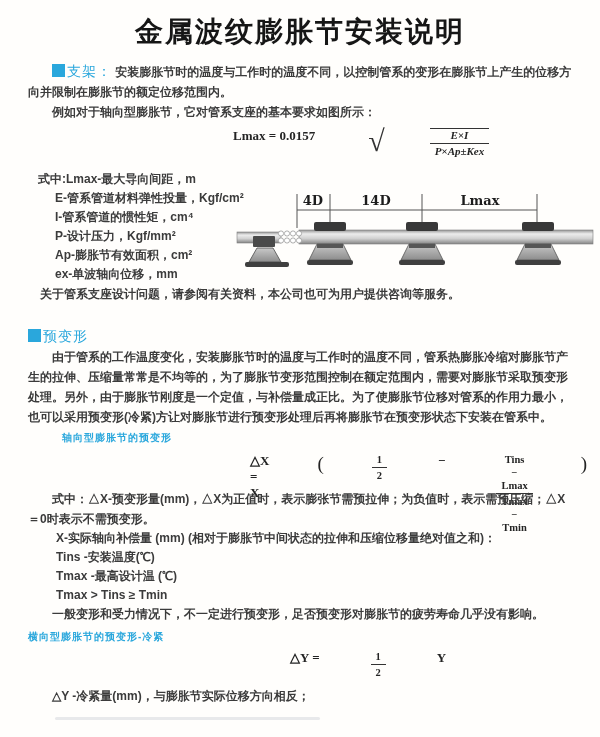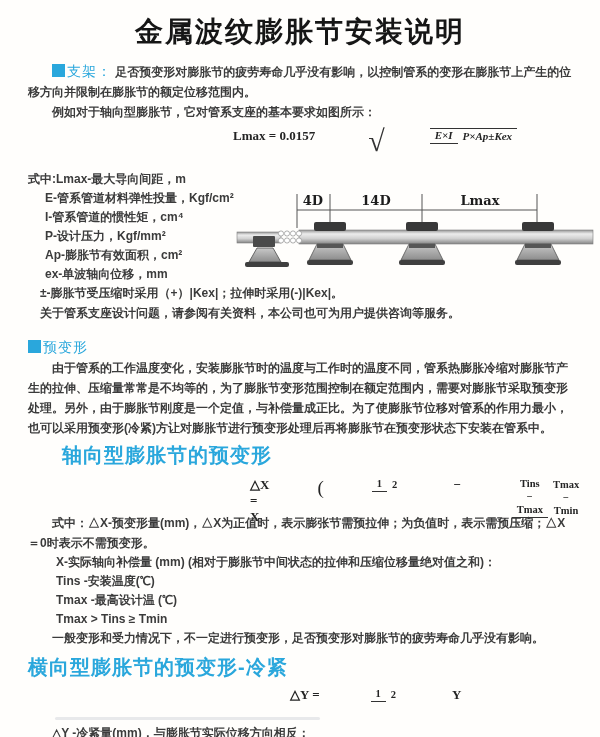--- a/index.html
+++ b/index.html
@@ -17,48 +17,48 @@
   }
   p{margin:0;}
   .body-text{ font-size:12px;line-height:20px;font-weight:600;color:#3b3b3b; }
   .indent{ text-indent:2em; }
   .sec-head{ color:var(--accent);font-size:14px;font-weight:400;letter-spacing:1px; }
   .sq{
     display:inline-block;width:13px;height:13px;background:var(--accent);
     margin-right:2px;vertical-align:-1px;
   }
   .sub-head{
-    color:var(--accent);font-size:20px;font-weight:700;letter-spacing:1px;margin:4px 0 4px;
+    color:var(--accent);font-size:10px;font-weight:700;letter-spacing:1px;margin:4px 0 4px;
   }
   .sub-head.ind{ padding-left:34px; }
 
   
   .formula{
     font-family:Liberation Serif, serif;color:#242424;display:flex;align-items:flex-start;gap:47px;
   }
   .f1{ margin:6px 0 6px 205px;font-size:13px;font-weight:700;height:36px; }
   .rad-sign{ font-size:30px;font-weight:400;line-height:26px;margin:0 -2px 0 6px;color:#333; }
   .frac{
-    display:inline-flex;flex-direction:row;text-align:center;
+    display:inline-flex;flex-direction:column;text-align:center;
     font-size:11px;line-height:13px;vertical-align:middle;
   }
   .frac .num{ padding:0 5px 1px; border-bottom:1px solid #333; }
   .frac .den{ padding:1px 5px 0; }
   .radicand{ border-top:1.5px solid #333; font-style:italic; font-weight:600; }
   .radicand .num{ border-bottom:1px solid #333; }
 
   .f2{ margin:8px 0 6px 222px;font-size:13px;font-weight:700;height:30px; }
   .f2 .paren{ font-size:19px;font-weight:400;margin:0 1px; }
   .f2 .frac{ font-size:10.5px;font-weight:600; }
   .f2 .op{ margin:0 4px; }
   .f3{ margin:6px 0 8px 262px;font-size:13px;font-weight:700;height:28px; }
   .f3 .frac{ font-size:10.5px;font-weight:700;margin:0 4px; }
 
   
-  .defs{ font-size:12px;line-height:19px;font-weight:600;}
+  .defs{ font-size:12px;line-height:19px;font-weight:600;margin-left:10px; }
   .defs .d{ white-space:nowrap; }
   .defs .d.sub{ padding-left:17px; }
   .defs .d.pm{ padding-left:12px; }
   .consult{ padding-left:12px; }
 
   .notes{ font-size:12px;line-height:19px;font-weight:600; }
   .notes .n{ padding-left:28px; white-space:nowrap; }
 
   
   .diagram{ position:absolute; left:235px; top:186px; }
@@ -68,61 +68,60 @@
   }
 </style>
 </head>
 <body>
 
 <div class="page">
 
   <h1 class="title">金属波纹膨胀节安装说明</h1>
 
   <p class="body-text indent"><span class="sec-head"><span class="sq"></span><span>支架：</span></span>
-    <span>足否预变形对膨胀节的疲劳寿命几乎没有影响，以控制管系的变形在膨胀节上产生的位移方向并限制在膨胀节的额定位移范围内。</span></p>
+    <span>安装膨胀节时的温度与工作时的温度不同，以控制管系的变形在膨胀节上产生的位移方向并限制在膨胀节的额定位移范围内。</span></p>
 
   <p class="body-text indent">例如对于轴向型膨胀节，它对管系支座的基本要求如图所示：</p>
 
   <div class="formula f1">
     <span>Lmax = 0.0157</span>
     <span class="rad-sign">√</span>
     <span class="frac radicand">
       <span class="num">E×I</span>
       <span class="den">P×Ap±Kex</span>
     </span>
   </div>
 
   <div class="defs">
     <div class="d">式中:Lmax-最大导向间距，m</div>
     <div class="d sub">E-管系管道材料弹性投量，Kgf/cm²</div>
     <div class="d sub">I-管系管道的惯性矩，cm⁴</div>
     <div class="d sub">P-设计压力，Kgf/mm²</div>
     <div class="d sub">Ap-膨胀节有效面积，cm²</div>
     <div class="d sub">ex-单波轴向位移，mm</div>
-    <div class="d pm">±-膨胀节受压缩时采用（+）|Kex|；拉伸时采用(-)|Kex|。</div>
   </div>
 
   <p class="body-text consult">关于管系支座设计问题，请参阅有关资料，本公司也可为用户提供咨询等服务。</p>
 
-  <p class="body-text" style="margin-top:14px;"><span class="sec-head"><span class="sq"></span><span>预变形</span></span></p>
+  <p class="body-text" style="margin-top:22px;"><span class="sec-head"><span class="sq"></span><span>预变形</span></span></p>
 
   <p class="body-text indent">由于管系的工作温度变化，安装膨胀节时的温度与工作时的温度不同，管系热膨胀冷缩对膨胀节产生的拉伸、压缩量常常是不均等的，为了膨胀节变形范围控制在额定范围内，需要对膨胀节采取预变形处理。另外，由于膨胀节刚度是一个定值，与补偿量成正比。为了使膨胀节位移对管系的作用力最小，也可以采用预变形(冷紧)方让对膨胀节进行预变形处理后再将膨胀节在预变形状态下安装在管系中。</p>
 
   <div class="sub-head ind">轴向型膨胀节的预变形</div>
 
   <div class="formula f2">
     <span>△X = X</span>
     <span class="paren">(</span>
     <span class="frac">
       <span class="num">1</span>
       <span class="den">2</span>
     </span>
     <span class="op">−</span>
     <span class="frac">
-      <span class="num">Tins − Tmax</span>
+      <span class="num">Tins − Lmax</span>
       <span class="den">Tmax − Tmin</span>
     </span>
     <span class="paren">)</span>
   </div>
 
   <div class="notes">
     <p class="body-text indent" style="line-height:20px;">式中：△X-预变形量(mm)，△X为正值时，表示膨张节需预拉伸；为负值时，表示需预压缩；△X＝0时表示不需预变形。</p>
     <div class="n">X-实际轴向补偿量 (mm) (相对于膨胀节中间状态的拉伸和压缩位移量绝对值之和)：</div>
     <div class="n">Tins -安装温度(℃)</div>
     <div class="n">Tmax -最高设计温 (℃)</div>

